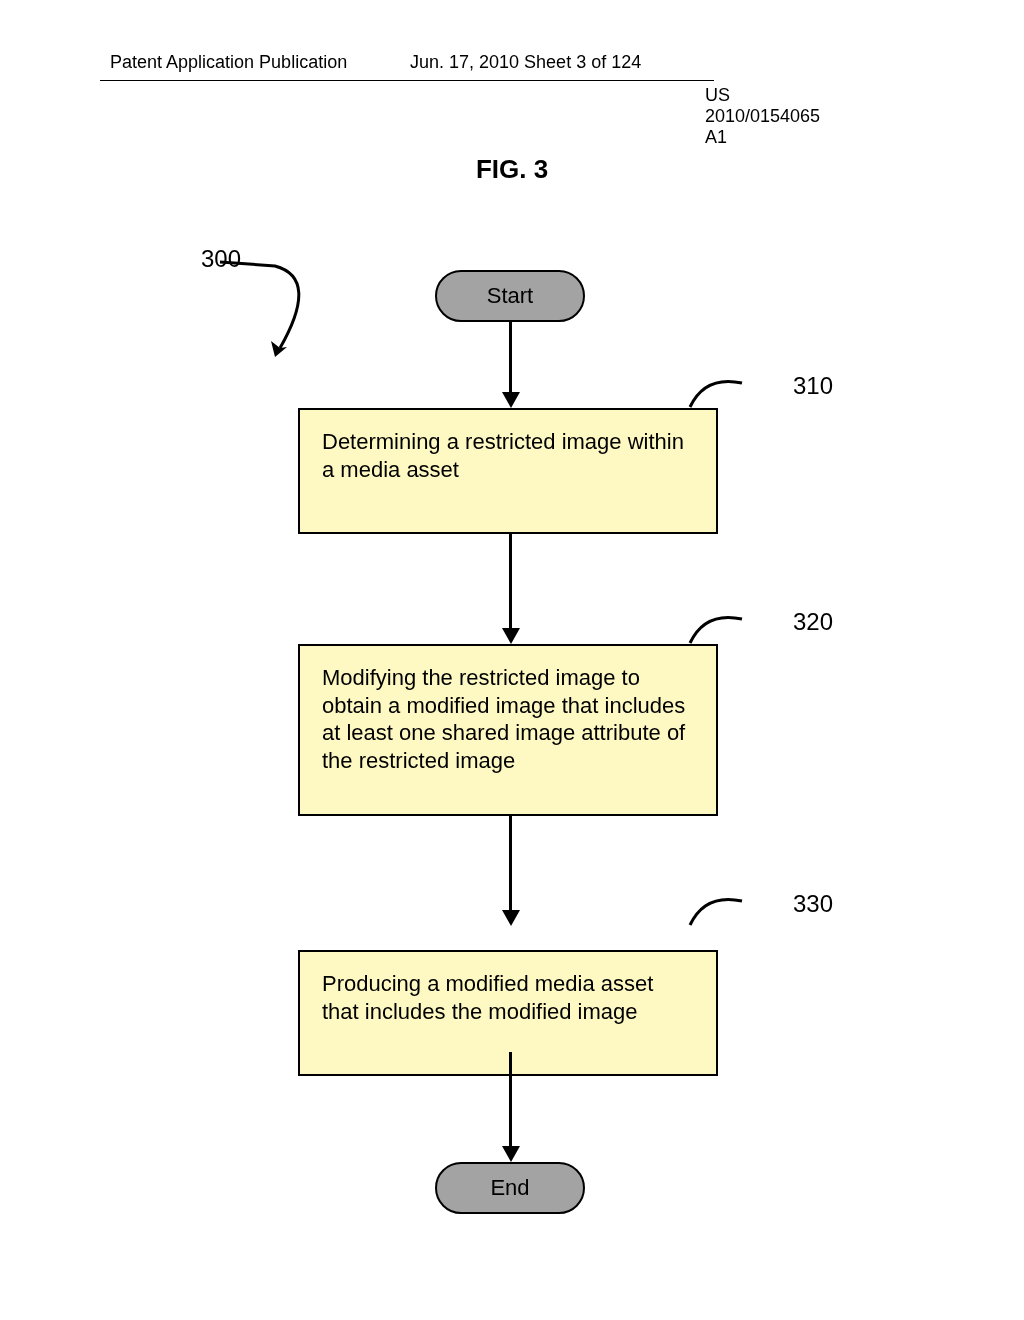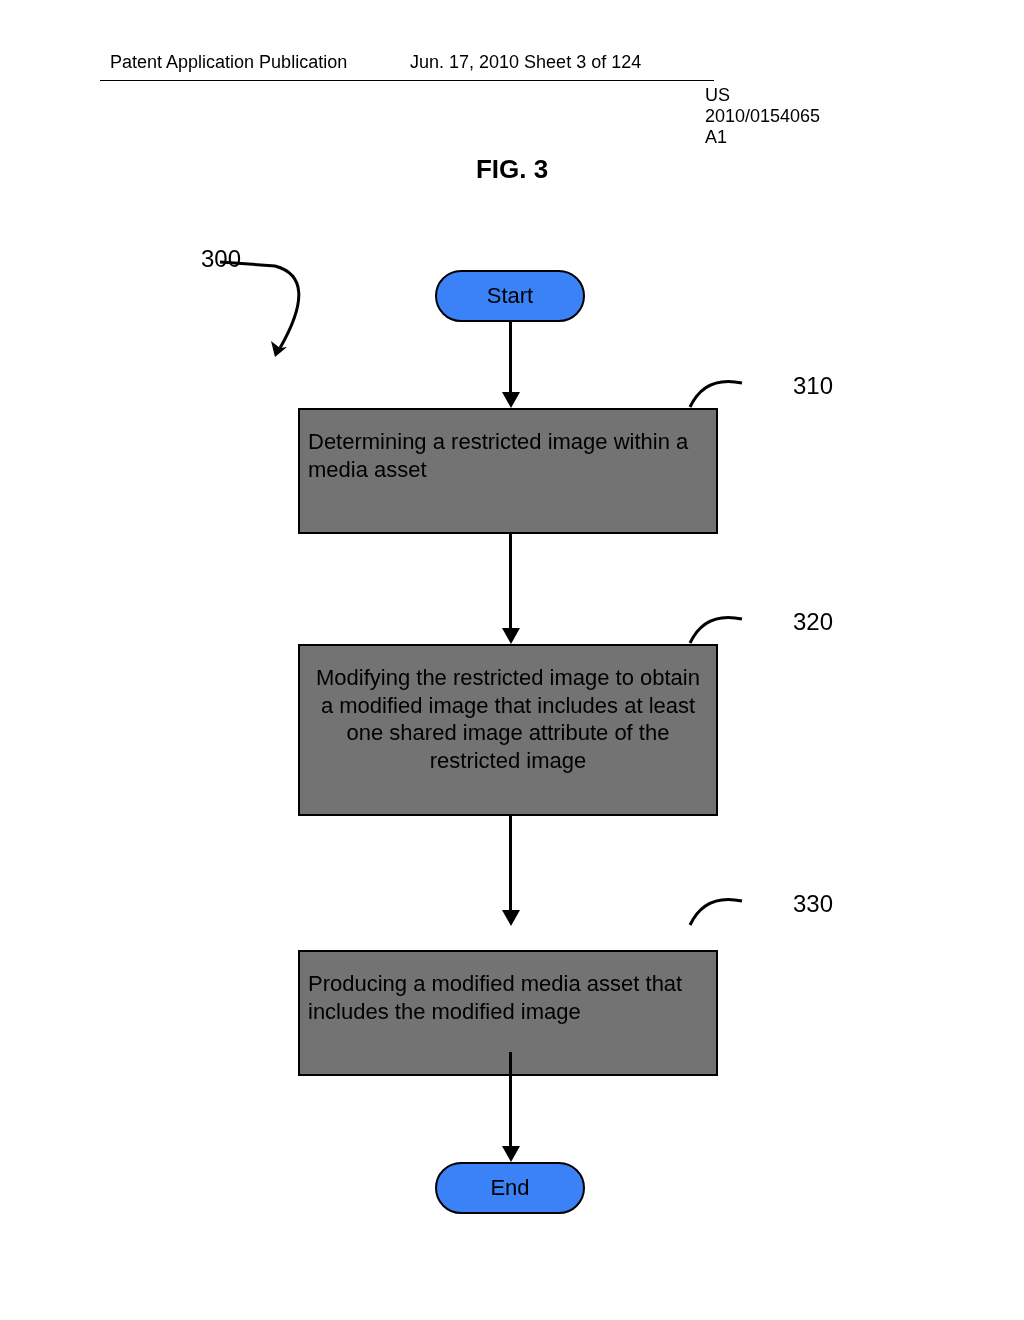--- a/index.html
+++ b/index.html
@@ -50,35 +50,35 @@
   .oval {
     position: absolute;
     width: 150px;
     height: 52px;
     border: 2.5px solid #000;
     border-radius: 28px;
     display: flex;
     align-items: center;
     justify-content: center;
     font-size: 22px;
-    background: #3b82f6;
+    background: #a3a3a3;
     box-sizing: border-box;
   }
 
   .box {
     position: absolute;
     border-top: 2.5px solid #000;
     border-left: 2.5px solid #000;
     border-right: 2.5px solid #000;
     border-bottom: 2.8px solid #000;
     box-sizing: border-box;
-    padding: 18px 8px;
+    padding: 18px 22px;
     font-size: 22px;
     line-height: 1.25;
-    background: #737373;
+    background: #fef9c3;
   }
 
   
   .box::after{
     content:"";
     position:absolute;
     left:-2px;
     bottom:-2px;
     width:100%;
     height:0;
@@ -147,21 +147,21 @@
   <div class="callout" style="left:690px; top:373px;">
     <svg viewBox="0 0 70 40">
         <path d="M 0 34 Q 15 2 52 10" fill="none" stroke="#000" stroke-width="3"></path>
       </svg>
   </div>
   <div class="ref" style="left:768px; top:372px;">310</div>
 
   <div class="arrow-v" style="left:509px; top:534px; height:96px;"></div>
   <div class="arrow-head-down" style="left:510px; top:628px;"></div>
 
-  <div class="box" style="left:298px; top:644px; width:420px; height:172px;text-align:center;">
+  <div class="box" style="left:298px; top:644px; width:420px; height:172px;">
     <span>Modifying the restricted image to obtain a modified image that includes at least one shared image attribute of the restricted image</span>
   </div>
   <div class="callout" style="left:690px; top:609px;">
     <svg viewBox="0 0 70 40">
         <path d="M 0 34 Q 15 2 52 10" fill="none" stroke="#000" stroke-width="3"></path>
       </svg>
   </div>
   <div class="ref" style="left:768px; top:608px;">320</div>
 
   <div class="arrow-v" style="left:509px; top:816px; height:96px;"></div>

